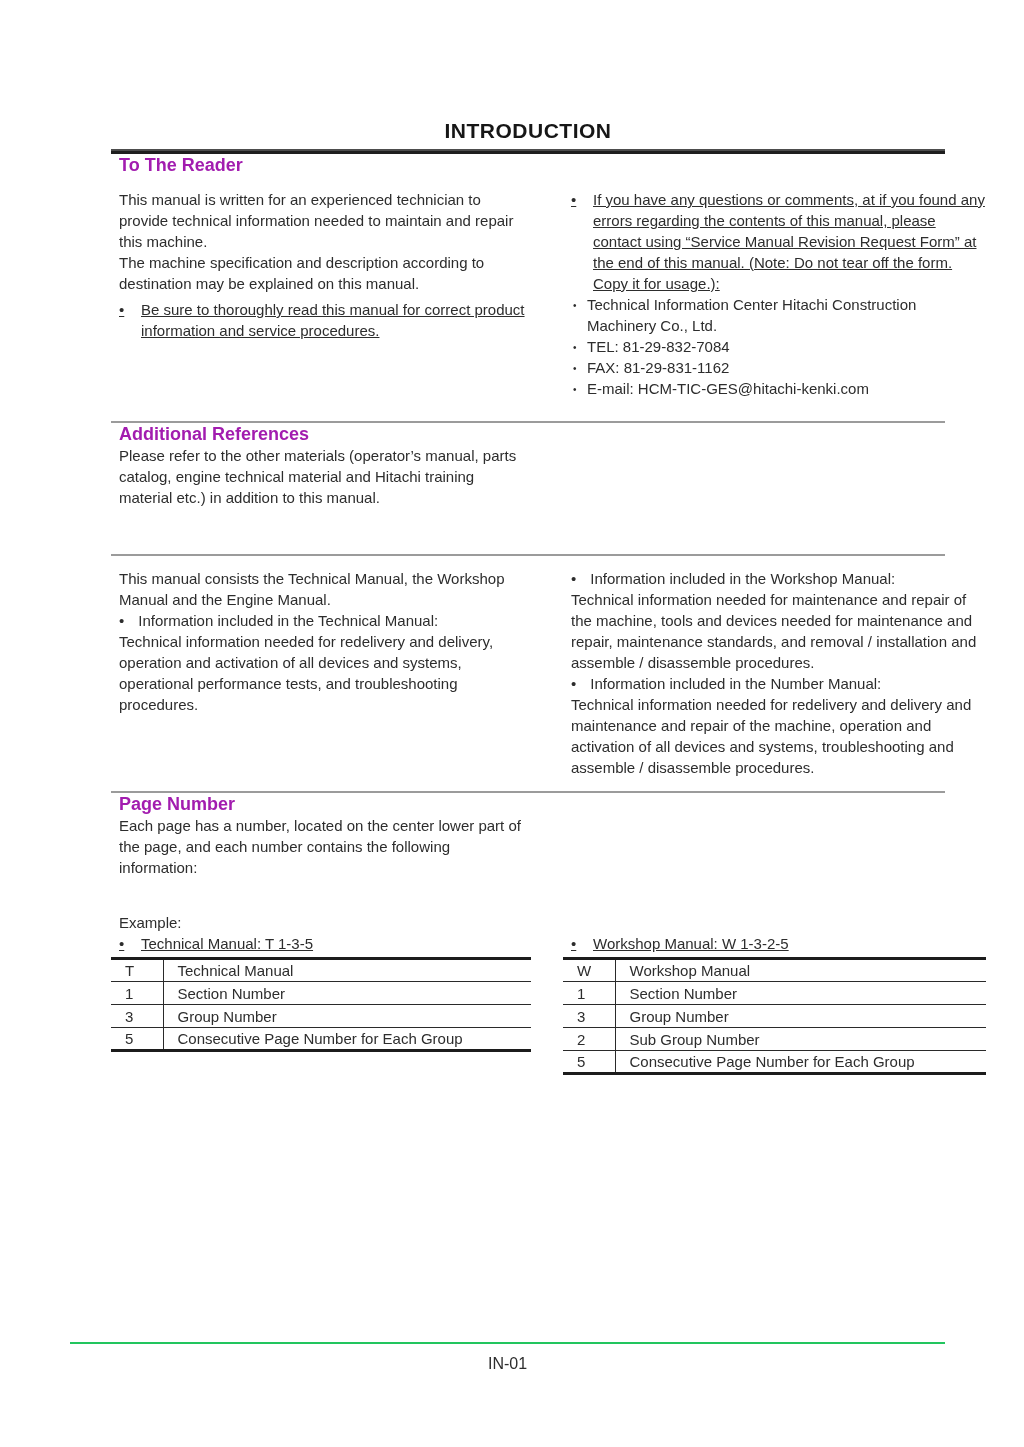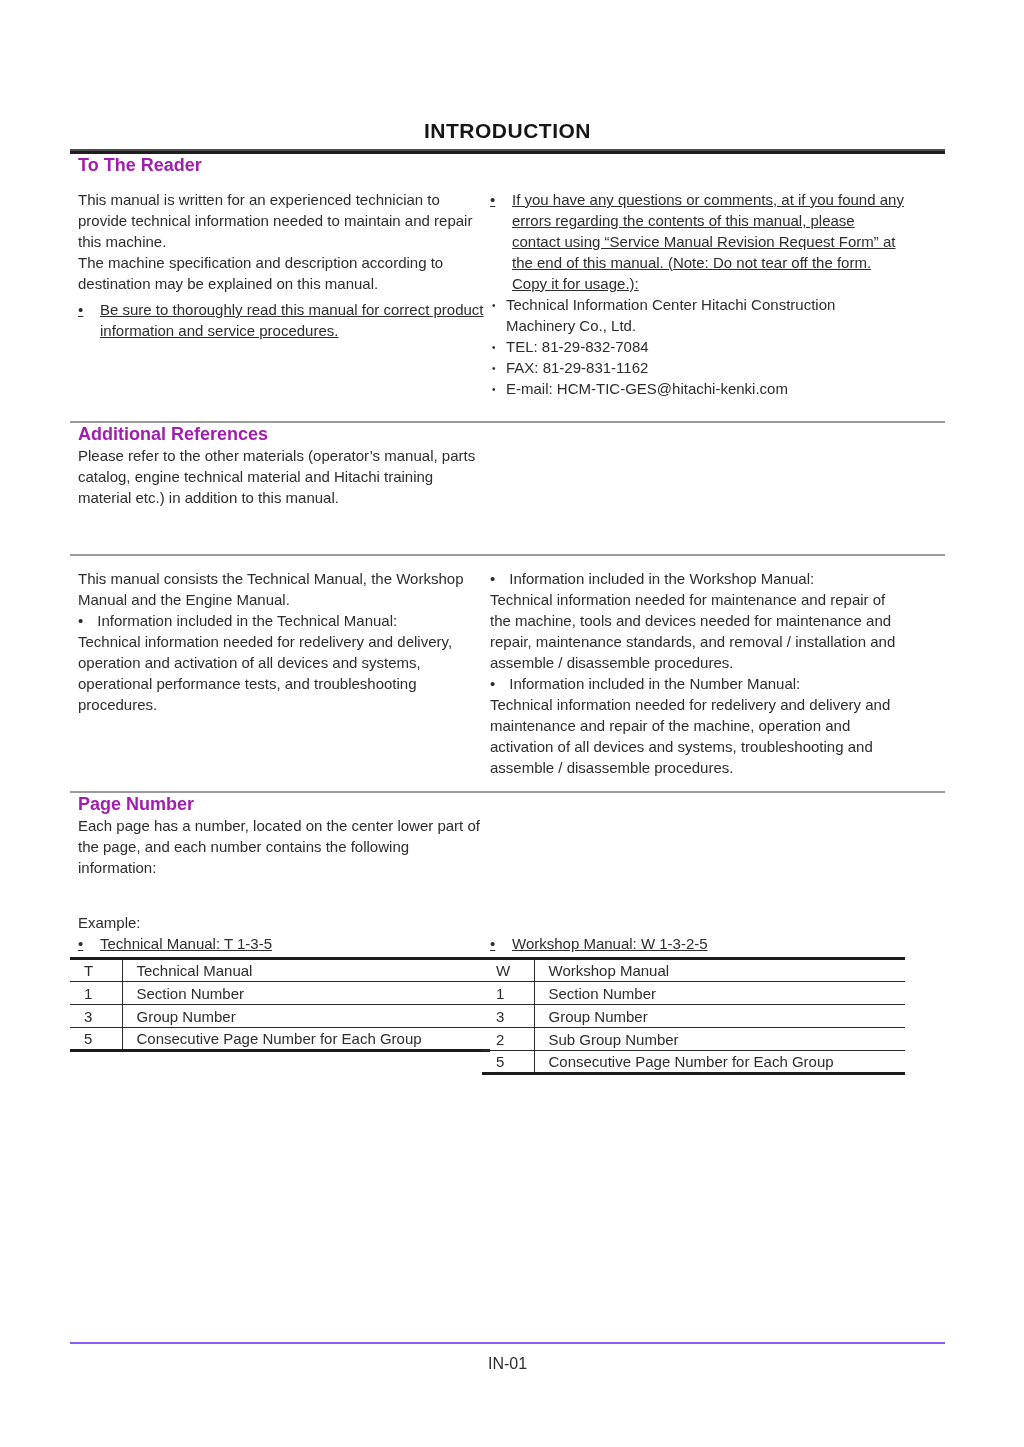--- a/index.html
+++ b/index.html
@@ -7,20 +7,21 @@
   .page {
     position: relative;
     width: 1024px;
     height: 1447px;
     background: #ffffff;
     font-family: "Liberation Sans", sans-serif;
     color: #2d2d2d;
     font-size: 15px;
     line-height: 21px;
     overflow: hidden;
+    padding-left: 41px;
   }
   .content { margin: 0 79px 0 70px; }
 
   .doc-title {
     margin: 0;
     padding-top: 118px;
     text-align: center;
     font-size: 21px;
     line-height: 26px;
     font-weight: bold;
@@ -40,20 +41,21 @@
     font-size: 18px;
     line-height: 22px;
     font-weight: bold;
     color: #a21caf;
   }
   .divider { border-top: 2px solid #9b9b9b; height: 0; }
 
   .cols {
     display: grid;
     grid-template-columns: 412px 415px;
+    column-gap: 40px;
     padding-left: 8px;
   }
   .col { min-width: 0; }
 
   p.para { margin: 0; }
   .mt-gap { margin-top: 5px; }
 
   
   .bullet.hang { display: flex; text-decoration: underline; }
   .bullet.hang .bm { flex: 0 0 22px; }
@@ -91,21 +93,21 @@
   }
   table.pn td.code {
     width: 52px;
     border-right: 1.5px solid #2a2a2a;
   }
   table.pn tr:last-child td { border-bottom: none; }
 
   .footer {
     position: absolute;
     left: 70px; right: 79px; top: 1342px;
-    border-top: 2px solid #8b5cf6;
+    border-top: 2px solid #22c55e;
     text-align: center;
   }
   .footer .pageno {
     display: inline-block;
     margin-top: 9px;
     font-size: 16px;
     color: #2d2d2d;
   }
 
   

